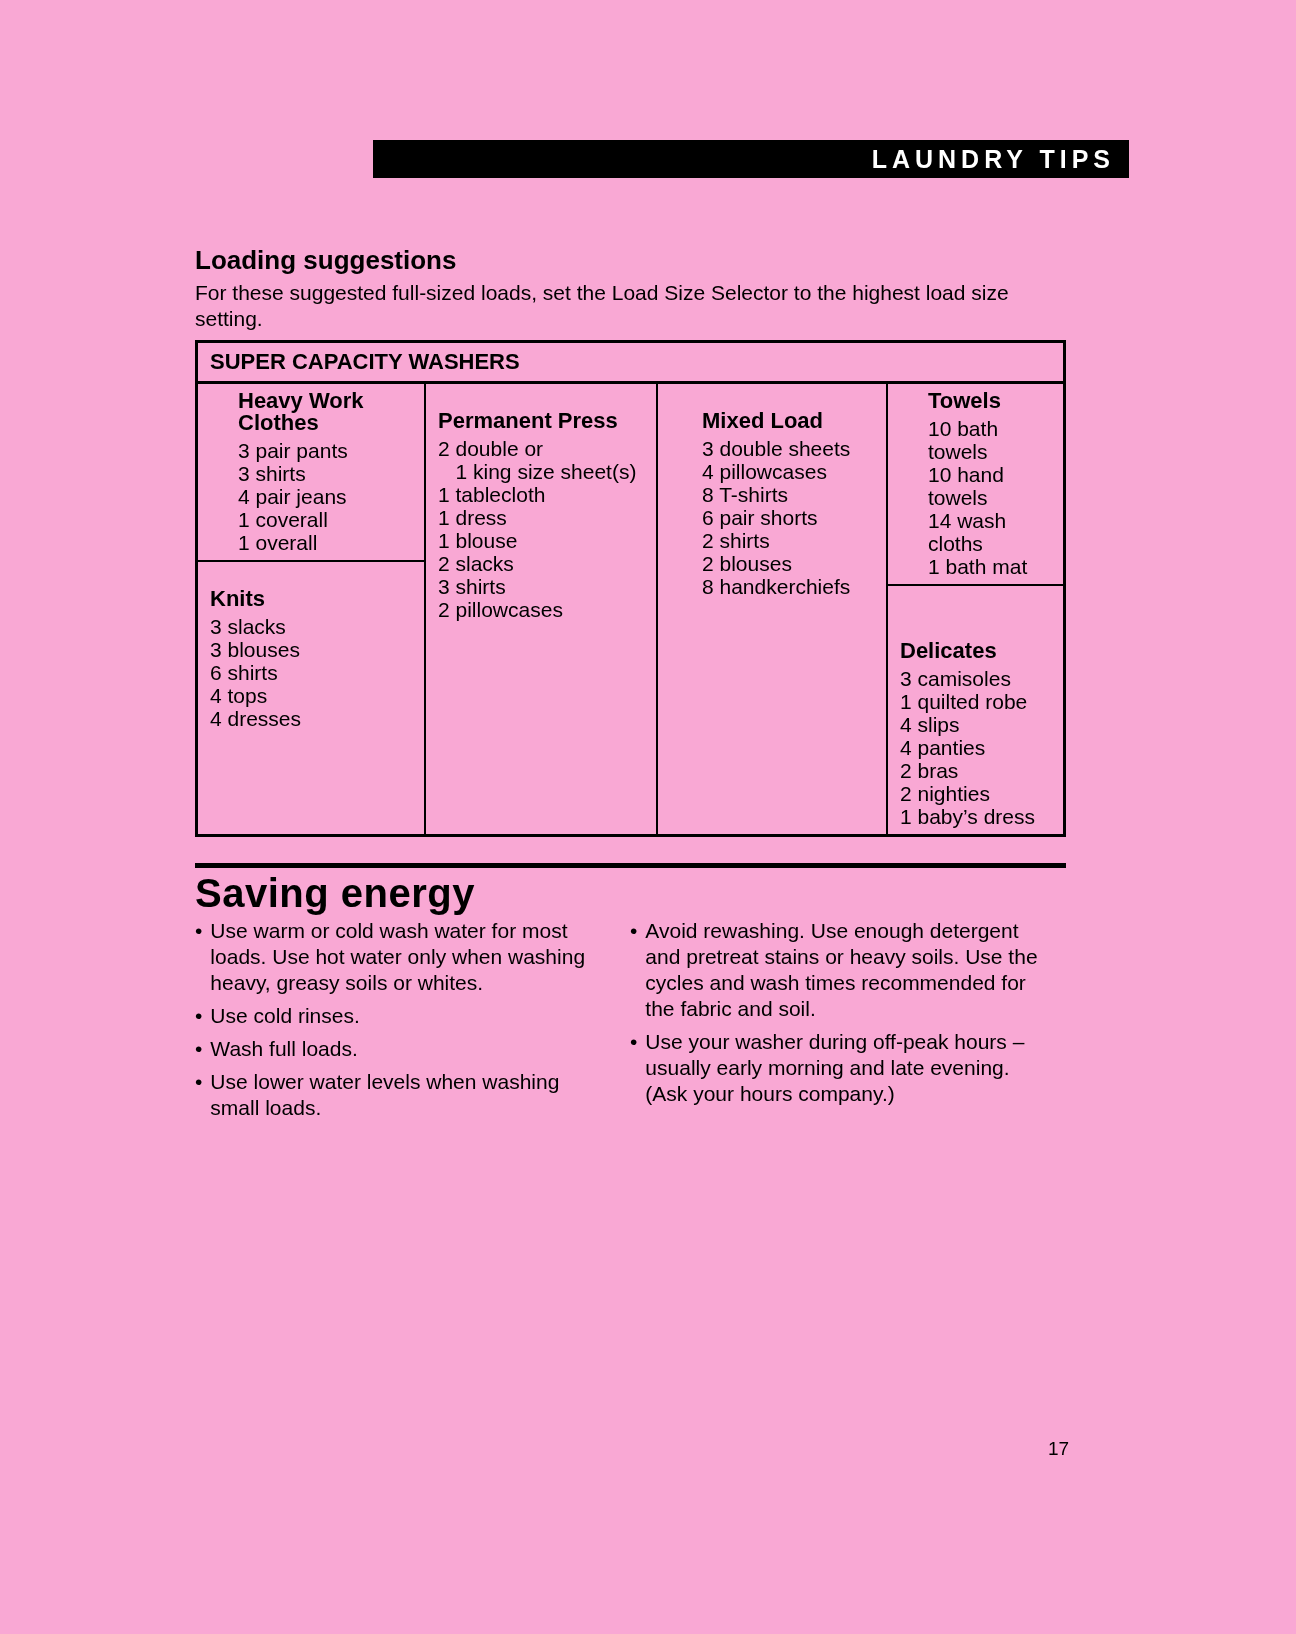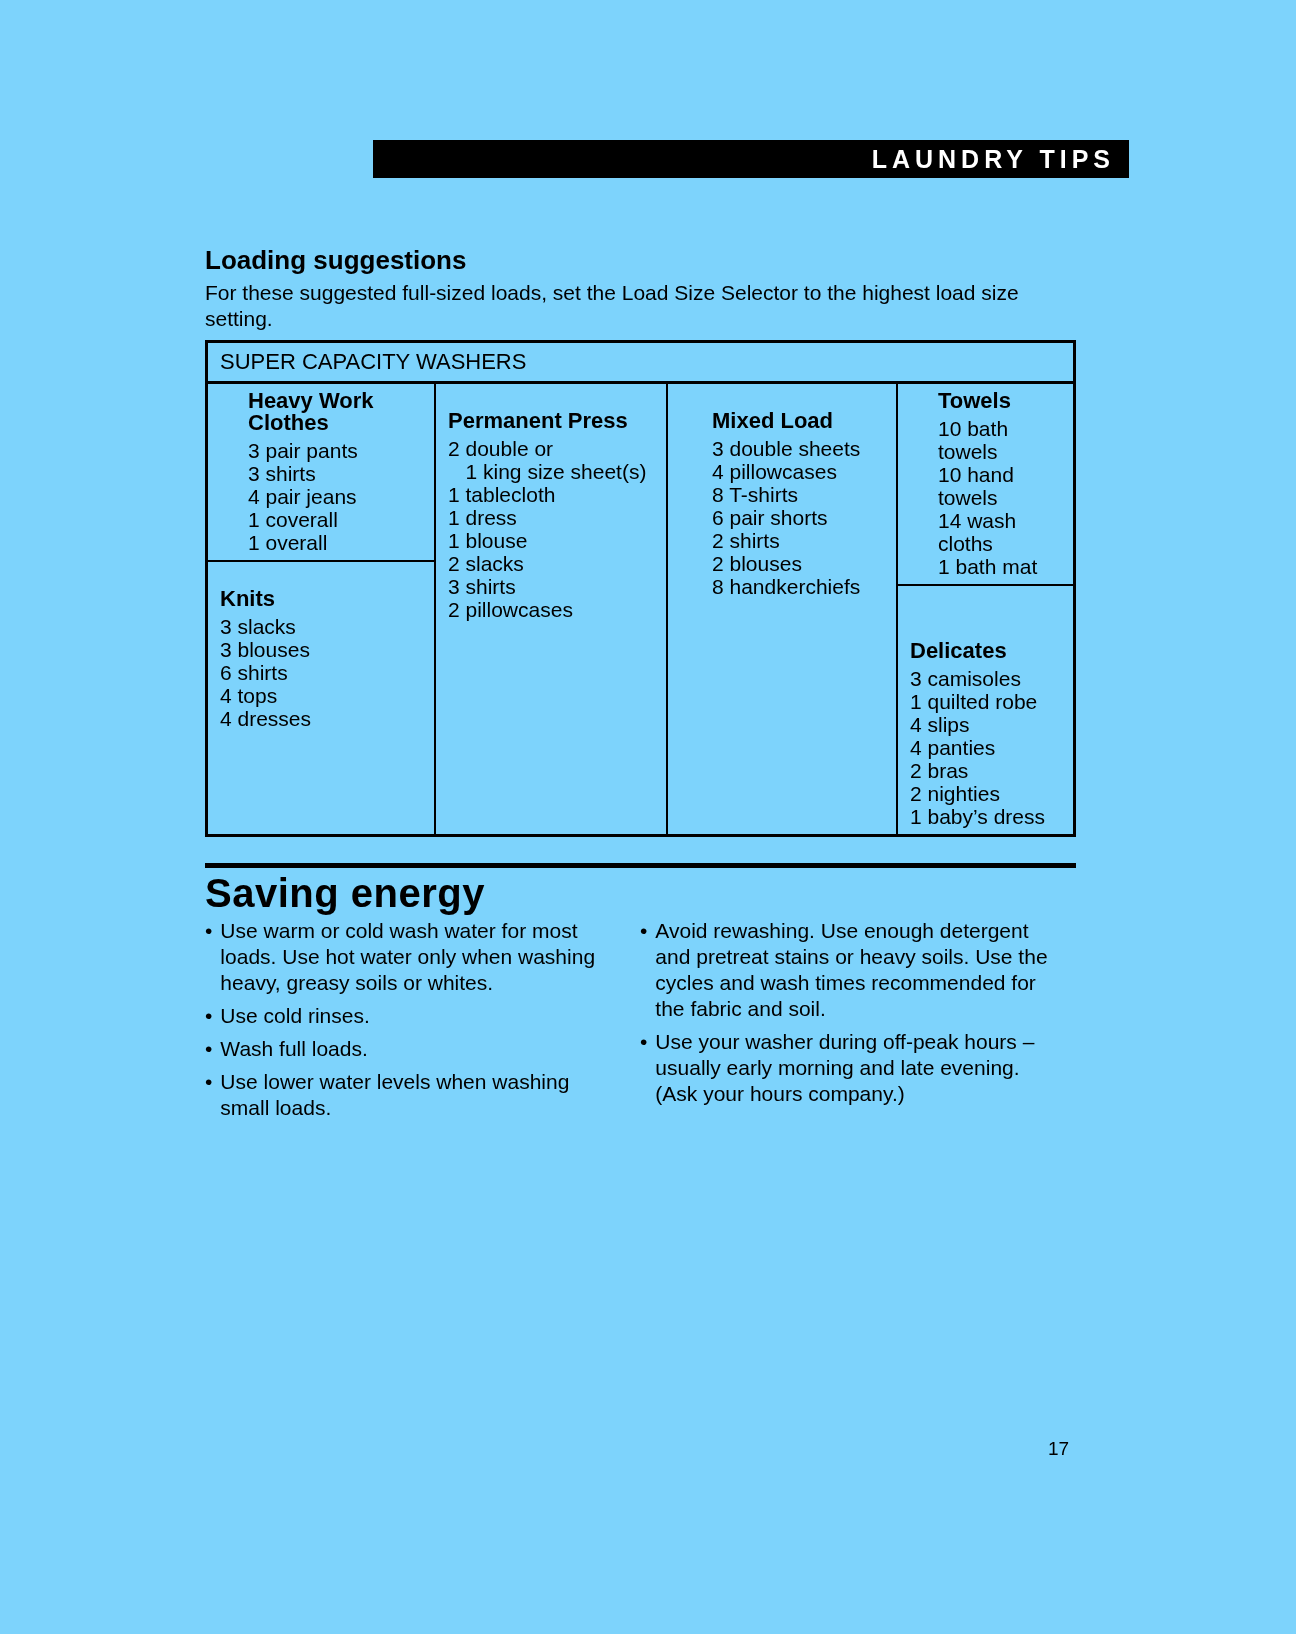--- a/index.html
+++ b/index.html
@@ -3,21 +3,21 @@
 <meta charset="utf-8">
 <style>
   * { margin: 0; padding: 0; box-sizing: border-box; }
   html, body { background: #e8e8e8; }
   body { font-family: "Liberation Sans", sans-serif; color: #000; }
 
   .page {
     position: relative;
     width: 1296px;
     height: 1634px;
-    background: #7dd3fc;
+    background: #f9a8d4;
     margin: 0 auto;
     overflow: hidden;
   }
 
   
   .banner {
     position: absolute;
     left: 373px;
     top: 140px;
     width: 756px;
@@ -31,21 +31,21 @@
   .banner-label {
     color: #fff;
     font-weight: bold;
     font-size: 25px;
     letter-spacing: 5px;
     white-space: nowrap;
   }
 
   .content {
     position: absolute;
-    left: 205px;
+    left: 195px;
     top: 246px;
     width: 871px;
   }
 
   .h-loading {
     font-size: 26px;
     font-weight: bold;
     line-height: 28px;
     margin-bottom: 6px;
     letter-spacing: 0px;
@@ -60,21 +60,21 @@
 
   
   .washers-table {
     border: 3px solid #000;
     width: 871px;
   }
   .table-title-row {
     border-bottom: 3px solid #000;
     padding: 6px 12px;
     font-size: 22px;
-    font-weight: normal;
+    font-weight: bold;
     line-height: 26px;
   }
   .table-body {
     display: flex;
     align-items: stretch;
   }
   .col { display: flex; flex-direction: column; }
   .col-1 { flex: 0 0 228px; border-right: 2px solid #000; }
   .col-2 { flex: 0 0 232px; border-right: 2px solid #000; }
   .col-3 { flex: 0 0 230px; border-right: 2px solid #000; padding-left: 32px; }

